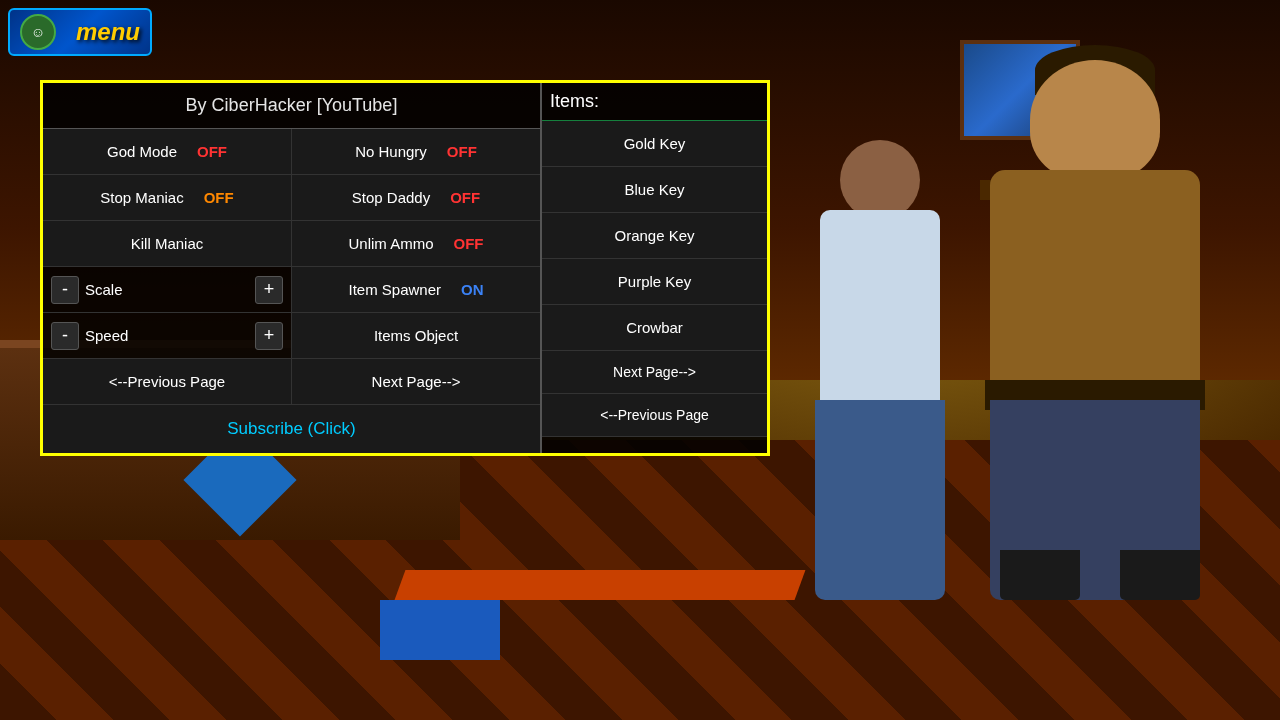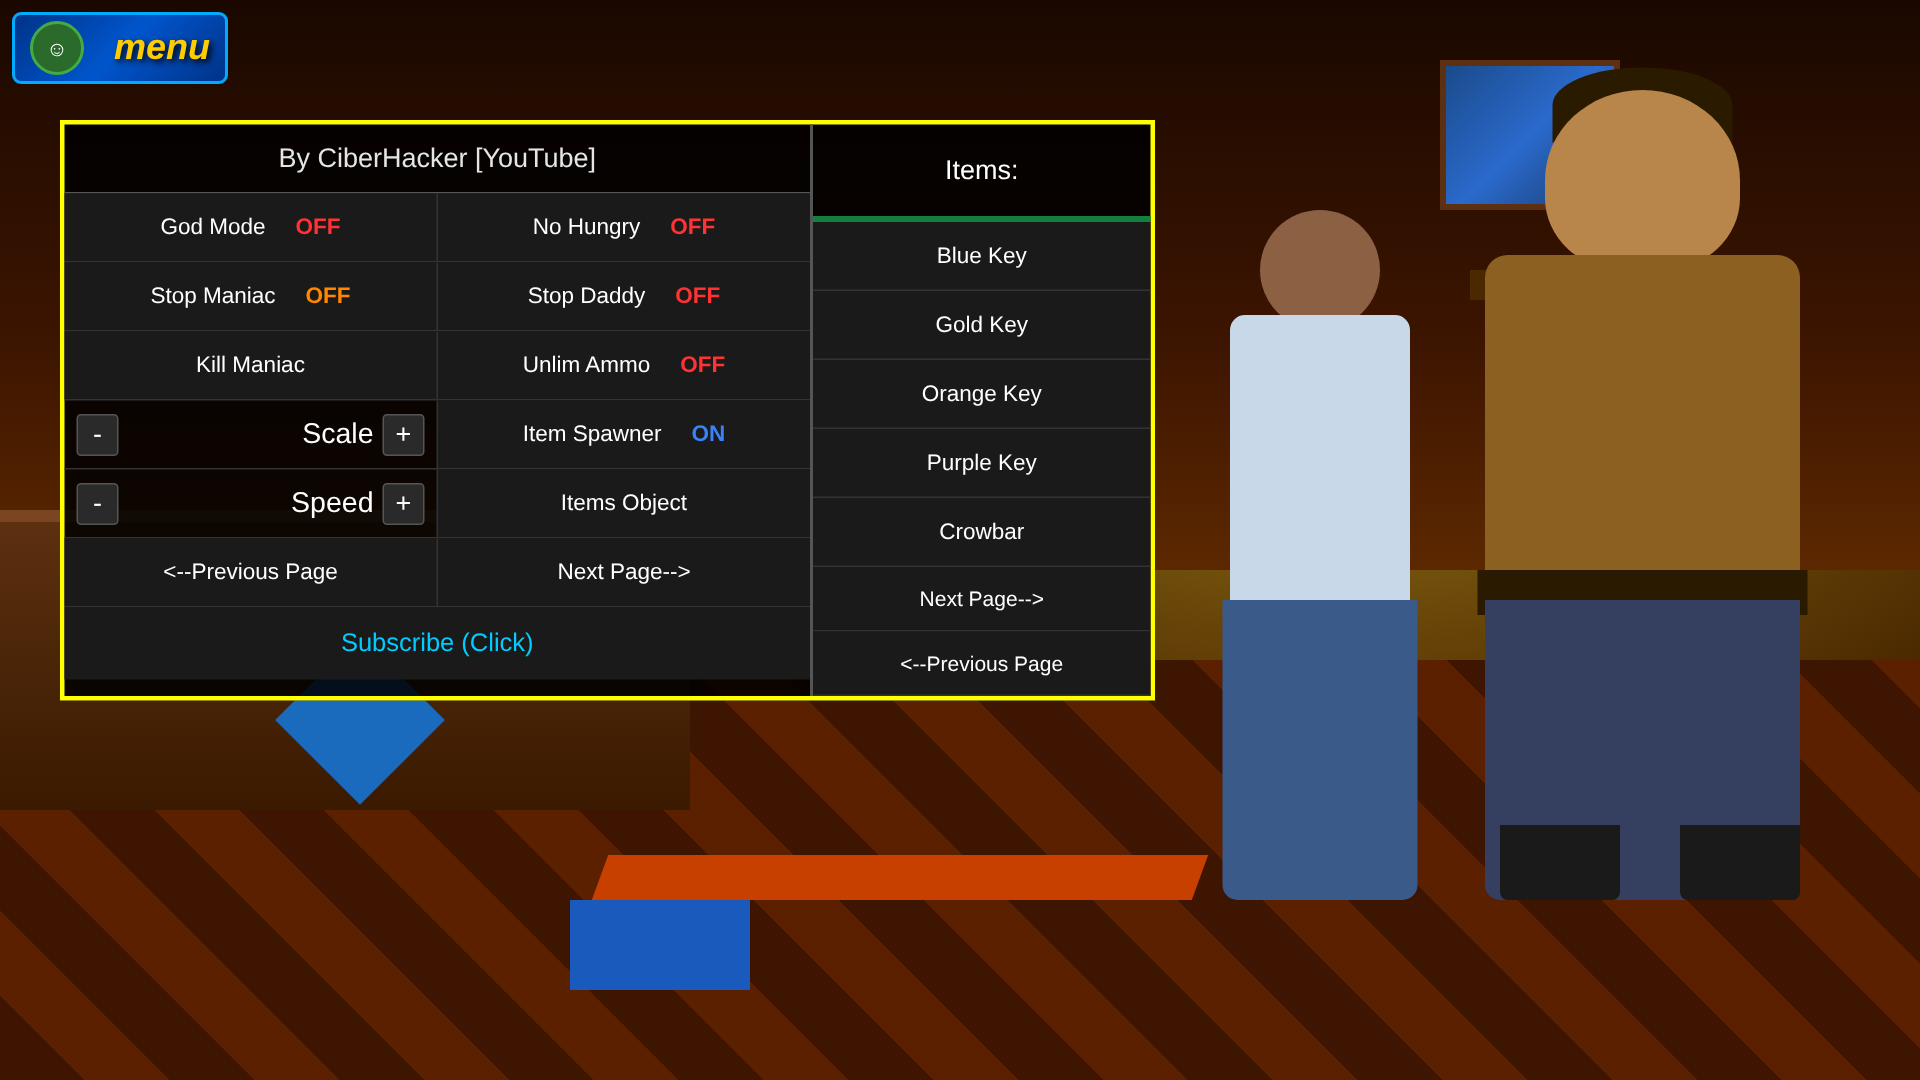--- a/index.html
+++ b/index.html
@@ -303,44 +303,43 @@
       color: white;
       font-size: 18px;
       cursor: pointer;
       display: flex;
       align-items: center;
       justify-content: center;
       border-radius: 3px;
     }
     .scale-label {
       color: white;
-      font-size: 19px;
+      font-size: 15px;
       flex: 1;
-      text-align: right;
+      text-align: left;
     }
 
     
     .subscribe-btn {
       width: 100%;
       background: #1a1a1a;
       border: none;
       color: #00ccff;
       font-size: 17px;
       padding: 14px 26px;
       text-align: center;
       cursor: pointer;
     }
 
     
     .items-header {
       color: white;
       font-size: 18px;
-      text-align: center;
-      padding: 20px;
-      border-bottom: 4px solid #15803d;
+      padding: 8px;
+      border-bottom: 1px solid #15803d;
     }
 
     .item-btn {
       width: 100%;
       background: #1a1a1a;
       border: none;
       border-bottom: 1px solid #333;
       color: white;
       font-size: 15px;
       padding: 14px 8px;
@@ -504,21 +503,21 @@
       <button class="menu-item-btn">&lt;--Previous Page</button>
       <button class="menu-item-btn">Next Page--&gt;</button>
     </div>
 
     
     <button class="subscribe-btn">Subscribe (Click)</button>
   </div>
 
   <div class="right-panel">
     <div class="items-header">Items:</div>
+    <button class="item-btn">Gold Key</button>
     <button class="item-btn">Blue Key</button>
-    <button class="item-btn">Gold Key</button>
     <button class="item-btn">Orange Key</button>
     <button class="item-btn">Purple Key</button>
     <button class="item-btn">Crowbar</button>
     <button class="full-row-btn">Next Page--&gt;</button>
     <button class="full-row-btn">&lt;--Previous Page</button>
   </div>
 </div>
 
 </body></html>

